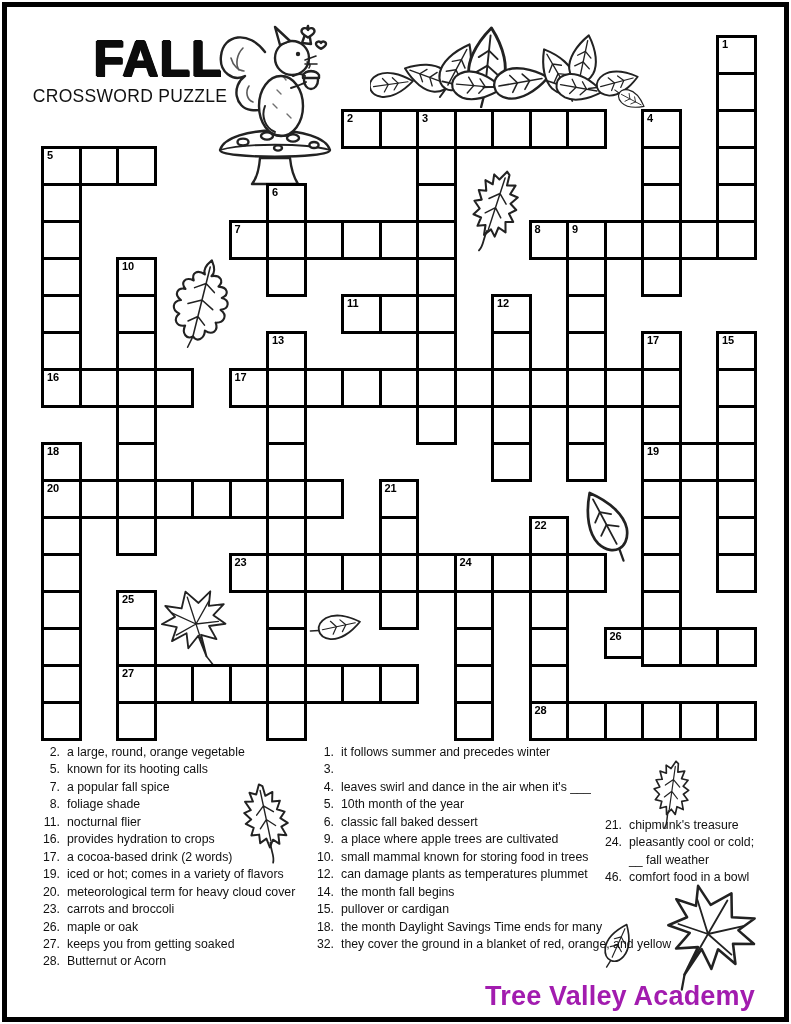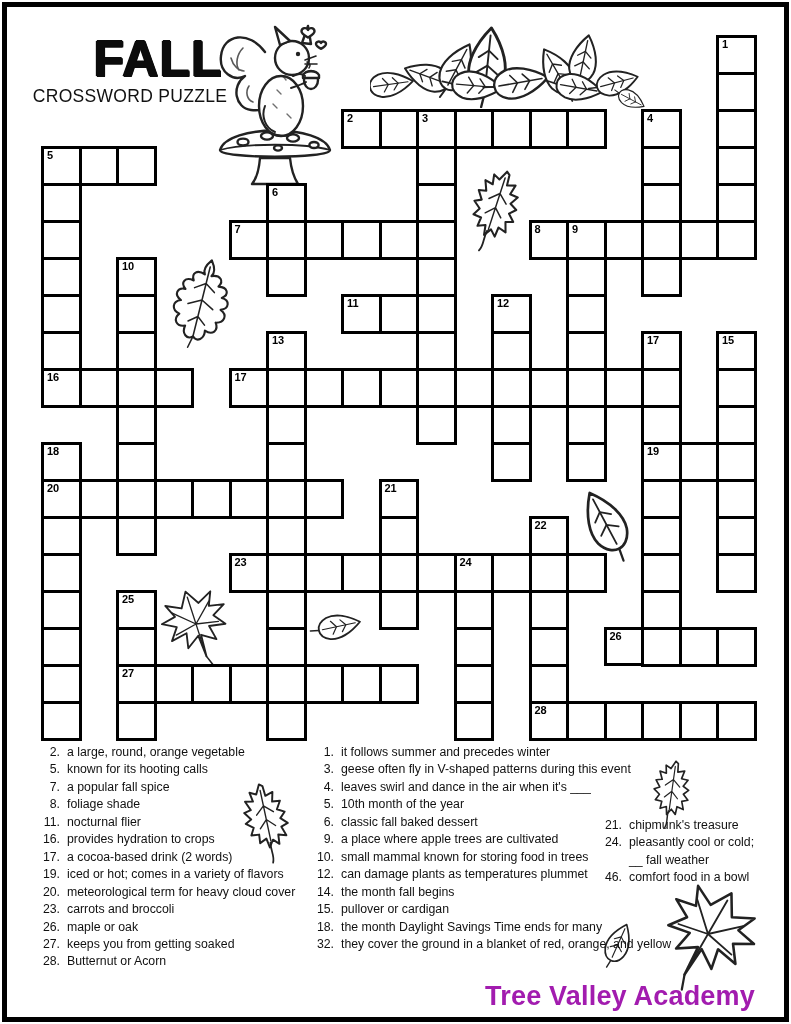--- a/index.html
+++ b/index.html
@@ -242,21 +242,21 @@
       <div class="cell" style="left: 303.5px; top: 553px; width: 40.5px; height: 40px; border-color: rgb(0, 0, 0);"></div>
       <div class="cell" style="left: 341px; top: 553px; width: 40.5px; height: 40px; border-color: rgb(0, 0, 0);"></div>
       <div class="cell" style="left: 378.5px; top: 553px; width: 40.5px; height: 40px; border-color: rgb(0, 0, 0);"></div>
       <div class="cell" style="left: 416px; top: 553px; width: 40.5px; height: 40px; border-color: rgb(0, 0, 0);"></div>
       <div class="cell" style="left: 453.5px; top: 553px; width: 40.5px; height: 40px; border-color: rgb(0, 0, 0);">
         <span class="cellnum">24</span>
       </div>
       <div class="cell" style="left: 491px; top: 553px; width: 40.5px; height: 40px; border-color: rgb(0, 0, 0);"></div>
       <div class="cell" style="left: 528.5px; top: 553px; width: 40.5px; height: 40px; border-color: rgb(0, 0, 0);"></div>
       <div class="cell" style="left: 566px; top: 553px; width: 40.5px; height: 40px; border-color: rgb(0, 0, 0);"></div>
-      <div class="cell" style="left: 603.5px; top: 627px; width: 40.5px; height: 39px; border-color: rgb(0, 0, 0);">
+      <div class="cell" style="left: 603.5px; top: 627px; width: 40.5px; height: 32px; border-color: rgb(0, 0, 0);">
         <span class="cellnum">26</span>
       </div>
       <div class="cell" style="left: 641px; top: 627px; width: 40.5px; height: 40px; border-color: rgb(0, 0, 0);"></div>
       <div class="cell" style="left: 678.5px; top: 627px; width: 40.5px; height: 40px; border-color: rgb(0, 0, 0);"></div>
       <div class="cell" style="left: 716px; top: 627px; width: 40.5px; height: 40px; border-color: rgb(0, 0, 0);"></div>
       <div class="cell" style="left: 116px; top: 664px; width: 40.5px; height: 40px; border-color: rgb(0, 0, 0);">
         <span class="cellnum">27</span>
       </div>
       <div class="cell" style="left: 153.5px; top: 664px; width: 40.5px; height: 40px; border-color: rgb(0, 0, 0);"></div>
       <div class="cell" style="left: 191px; top: 664px; width: 40.5px; height: 40px; border-color: rgb(0, 0, 0);"></div>
@@ -433,21 +433,20 @@
   </div>
 
   <div class="clues" style="left:310px;top:744px;width:360px;">
     <div>
         <div class="clue">
           <span class="cnum">1.</span>
           <span class="ctext">it follows summer and precedes winter</span>
         </div>
         <div class="clue">
           <span class="cnum">3.</span>
-          <span class="ctext">geese often fly in V-shaped patterns during this event</span>
         </div>
         <div class="clue">
           <span class="cnum">4.</span>
           <span class="ctext">leaves swirl and dance in the air when it's ___</span>
         </div>
         <div class="clue">
           <span class="cnum">5.</span>
           <span class="ctext">10th month of the year</span>
         </div>
         <div class="clue">

